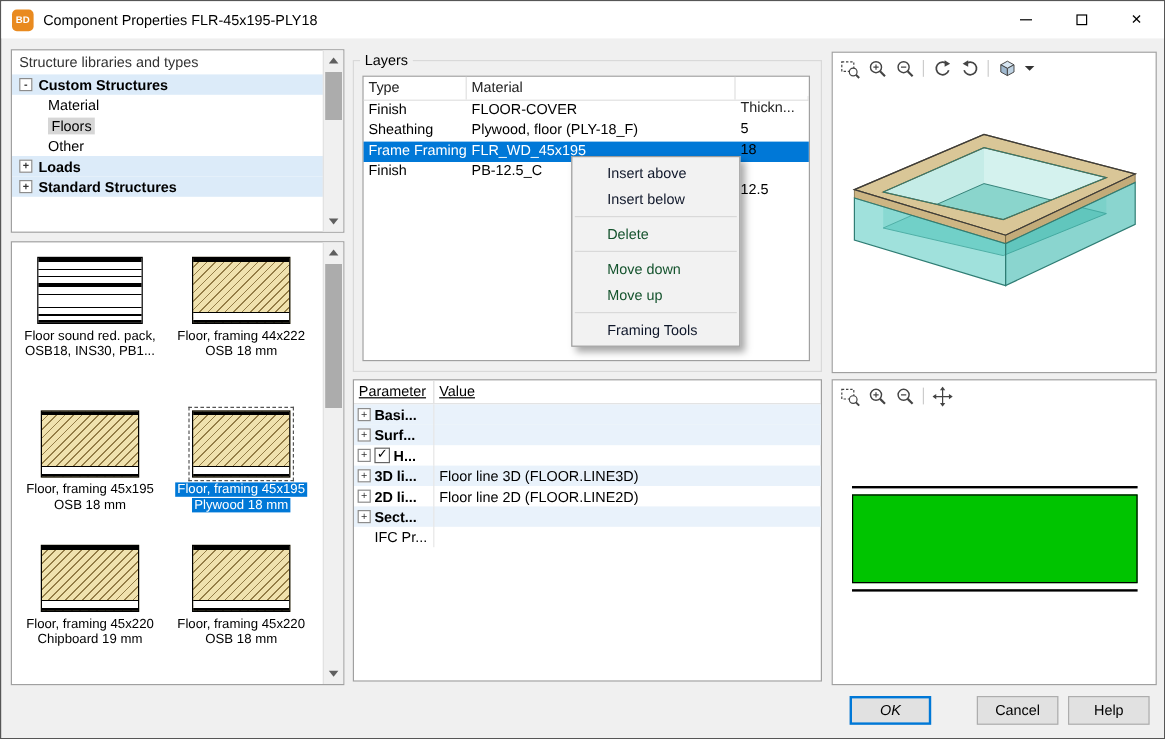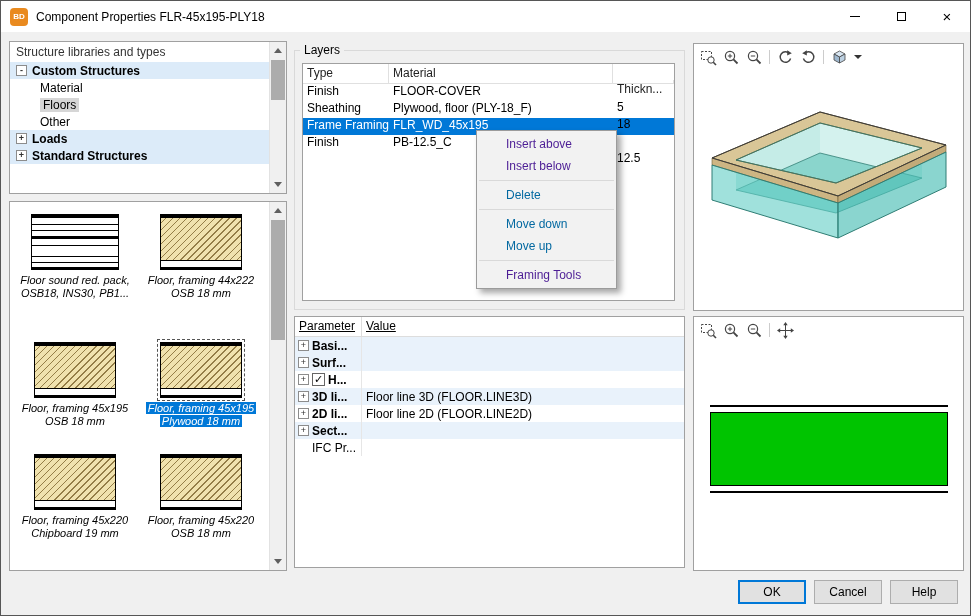--- a/index.html
+++ b/index.html
@@ -30,21 +30,21 @@
 
   
   #treePanel { left:8px; top:40px; width:278px; height:153px; }
   #treeHeader { font-size:12px; color:#333; padding:3px 0 3px 6px; }
   .tree-row { height:17px; display:flex; align-items:center; font-size:12px; width:260px; }
   .tree-row.group { background:#dcebf9; padding-left:6px; gap:5px; font-weight:bold; }
   .tree-row.child { padding-left:30px; }
   .tree-label.sel { background:#d6d6d6; padding:0 3px; }
 
   
-  #libPanel { left:8px; top:200px; width:278px; height:370px;font-style:italic; }
+  #libPanel { left:8px; top:200px; width:278px; height:370px; }
   .thumb { position:absolute; width:122px; text-align:center; }
   .thumb-img { width:82px; height:56px; margin:0 auto; border:1px solid #000; }
   .thumb-img.hatch { background:
       linear-gradient(180deg, #000 0 3px, transparent 3px calc(100% - 9px), #000 calc(100% - 9px) calc(100% - 8px), #fff calc(100% - 8px) calc(100% - 2px), #000 calc(100% - 2px) 100%),
       repeating-linear-gradient(135deg, rgba(125,100,45,0.8) 0 1px, transparent 1px 5px),
       #f0e2ae; }
   .thumb-img.pack { width:88px; background:
       linear-gradient(180deg, #000 0 3px, #fff 3px 9px, #000 9px 10px, #fff 10px 15px, #000 15px 16px, #fff 16px 21px, #000 21px 24px, #fff 24px 30px, #000 30px 31px, #fff 31px 41px, #000 41px 42px, #fff 42px 47px, #000 47px 48px, #fff 48px 52px, #000 52px 54px, #fff 54px 100%); }
   .thumb-label { font-size:11px; line-height:13px; margin-top:4px; color:#000; }
   .thumb.selected .thumb-img { outline:1px dashed #555; outline-offset:2px; }
@@ -59,22 +59,22 @@
   .lt-header { display:flex; height:20px; border-bottom:1px solid #e0e0e0; font-size:12px; color:#222; }
   .lt-header span { padding:2px 4px; border-right:1px solid #e0e0e0; }
   .lrow { display:flex; height:17px; font-size:12px; align-items:flex-start; }
   .c-type { width:86px; } .c-mat { width:224px; } .c-thick { flex:1;margin-top:16px; }
   .lrow span, .lt-header .c-type, .lt-header .c-mat { overflow:hidden; white-space:nowrap; }
   .lrow span { padding:0 4px; }
   .lrow.selected { background:#0078d7; color:#fff; }
 
   
   #cmenu { position:absolute; left:475px; top:129px; width:141px; background:#f2f2f2; border:1px solid #9b9b9b; box-shadow:4px 4px 6px rgba(0,0,0,0.35); padding:2px 0; z-index:20; }
-  .mi { height:22px; line-height:22px; padding-left:29px; font-size:12px; color:#4c1d95; }
-  .mi.disabled { color:#0369a1; }
+  .mi { height:22px; line-height:22px; padding-left:29px; font-size:12px; color:#0f172a; }
+  .mi.disabled { color:#14532d; }
   .msep { height:1px; background:#d9d9d9; margin:3px 2px; }
 
   
   #paramPanel { left:293px; top:315px; width:391px; height:252px; }
   .pt-header { display:flex; height:20px; border-bottom:1px solid #ddd; font-size:12px;text-decoration:underline; }
   .pt-header .ph1 { width:67px; padding:2px 4px; border-right:1px solid #ddd; }
   .pt-header .ph2 { flex:1; padding:2px 4px; }
   .prow { display:flex; height:17px; align-items:center; font-size:12px; }
   .prow.blue { background:#e9f2fb; }
   .p-left { width:67px; min-width:67px; display:flex; align-items:center; gap:3px; padding-left:3px; height:100%; border-right:1px solid #e6e6e6; overflow:hidden; }
@@ -390,17 +390,17 @@
           </svg>
       </span>
     </div>
     <div id="section2d">
       <div class="sec-top"></div>
       <div class="sec-green" style="background: rgb(0, 196, 0);"></div>
       <div class="sec-bottom"></div>
     </div>
   </div>
 
-  <div class="btn default" style="left:737px;">OK</div>
+  <div class="btn default" style="left:707px;font-style:italic;">OK</div>
   <div class="btn" style="left:813px;">Cancel</div>
   <div class="btn" style="left:889px;">Help</div>
 
 </div>
 
 </body></html>

